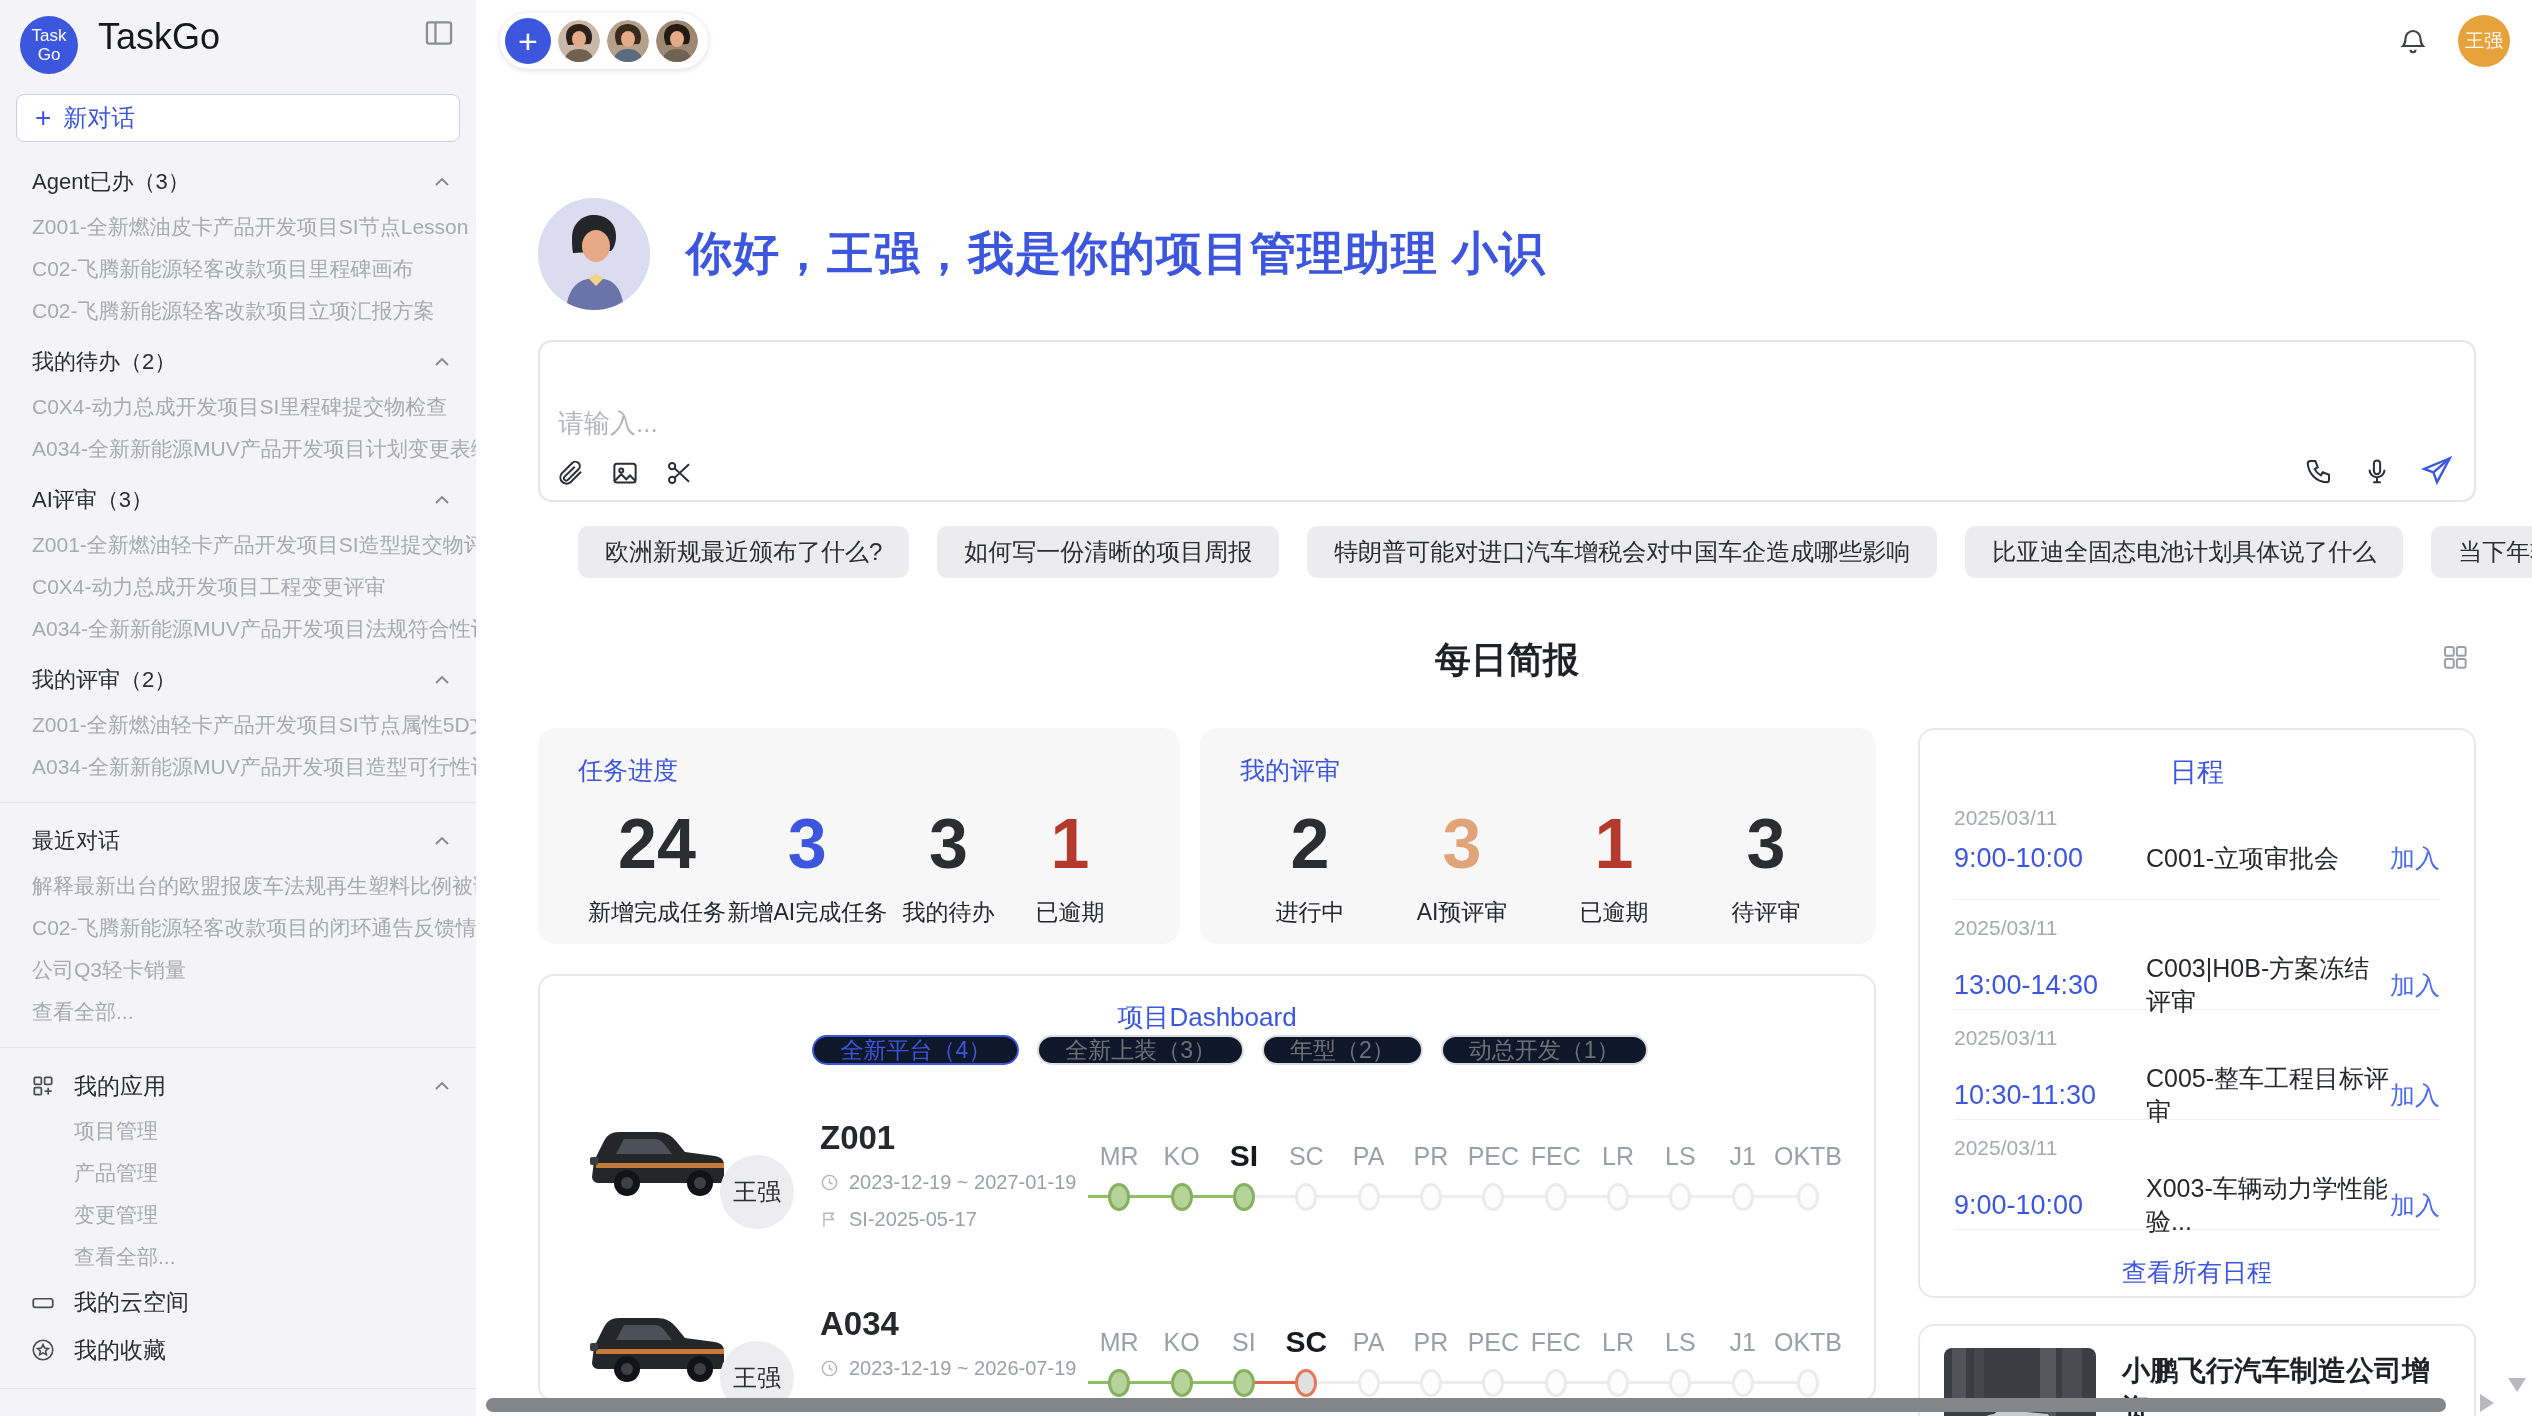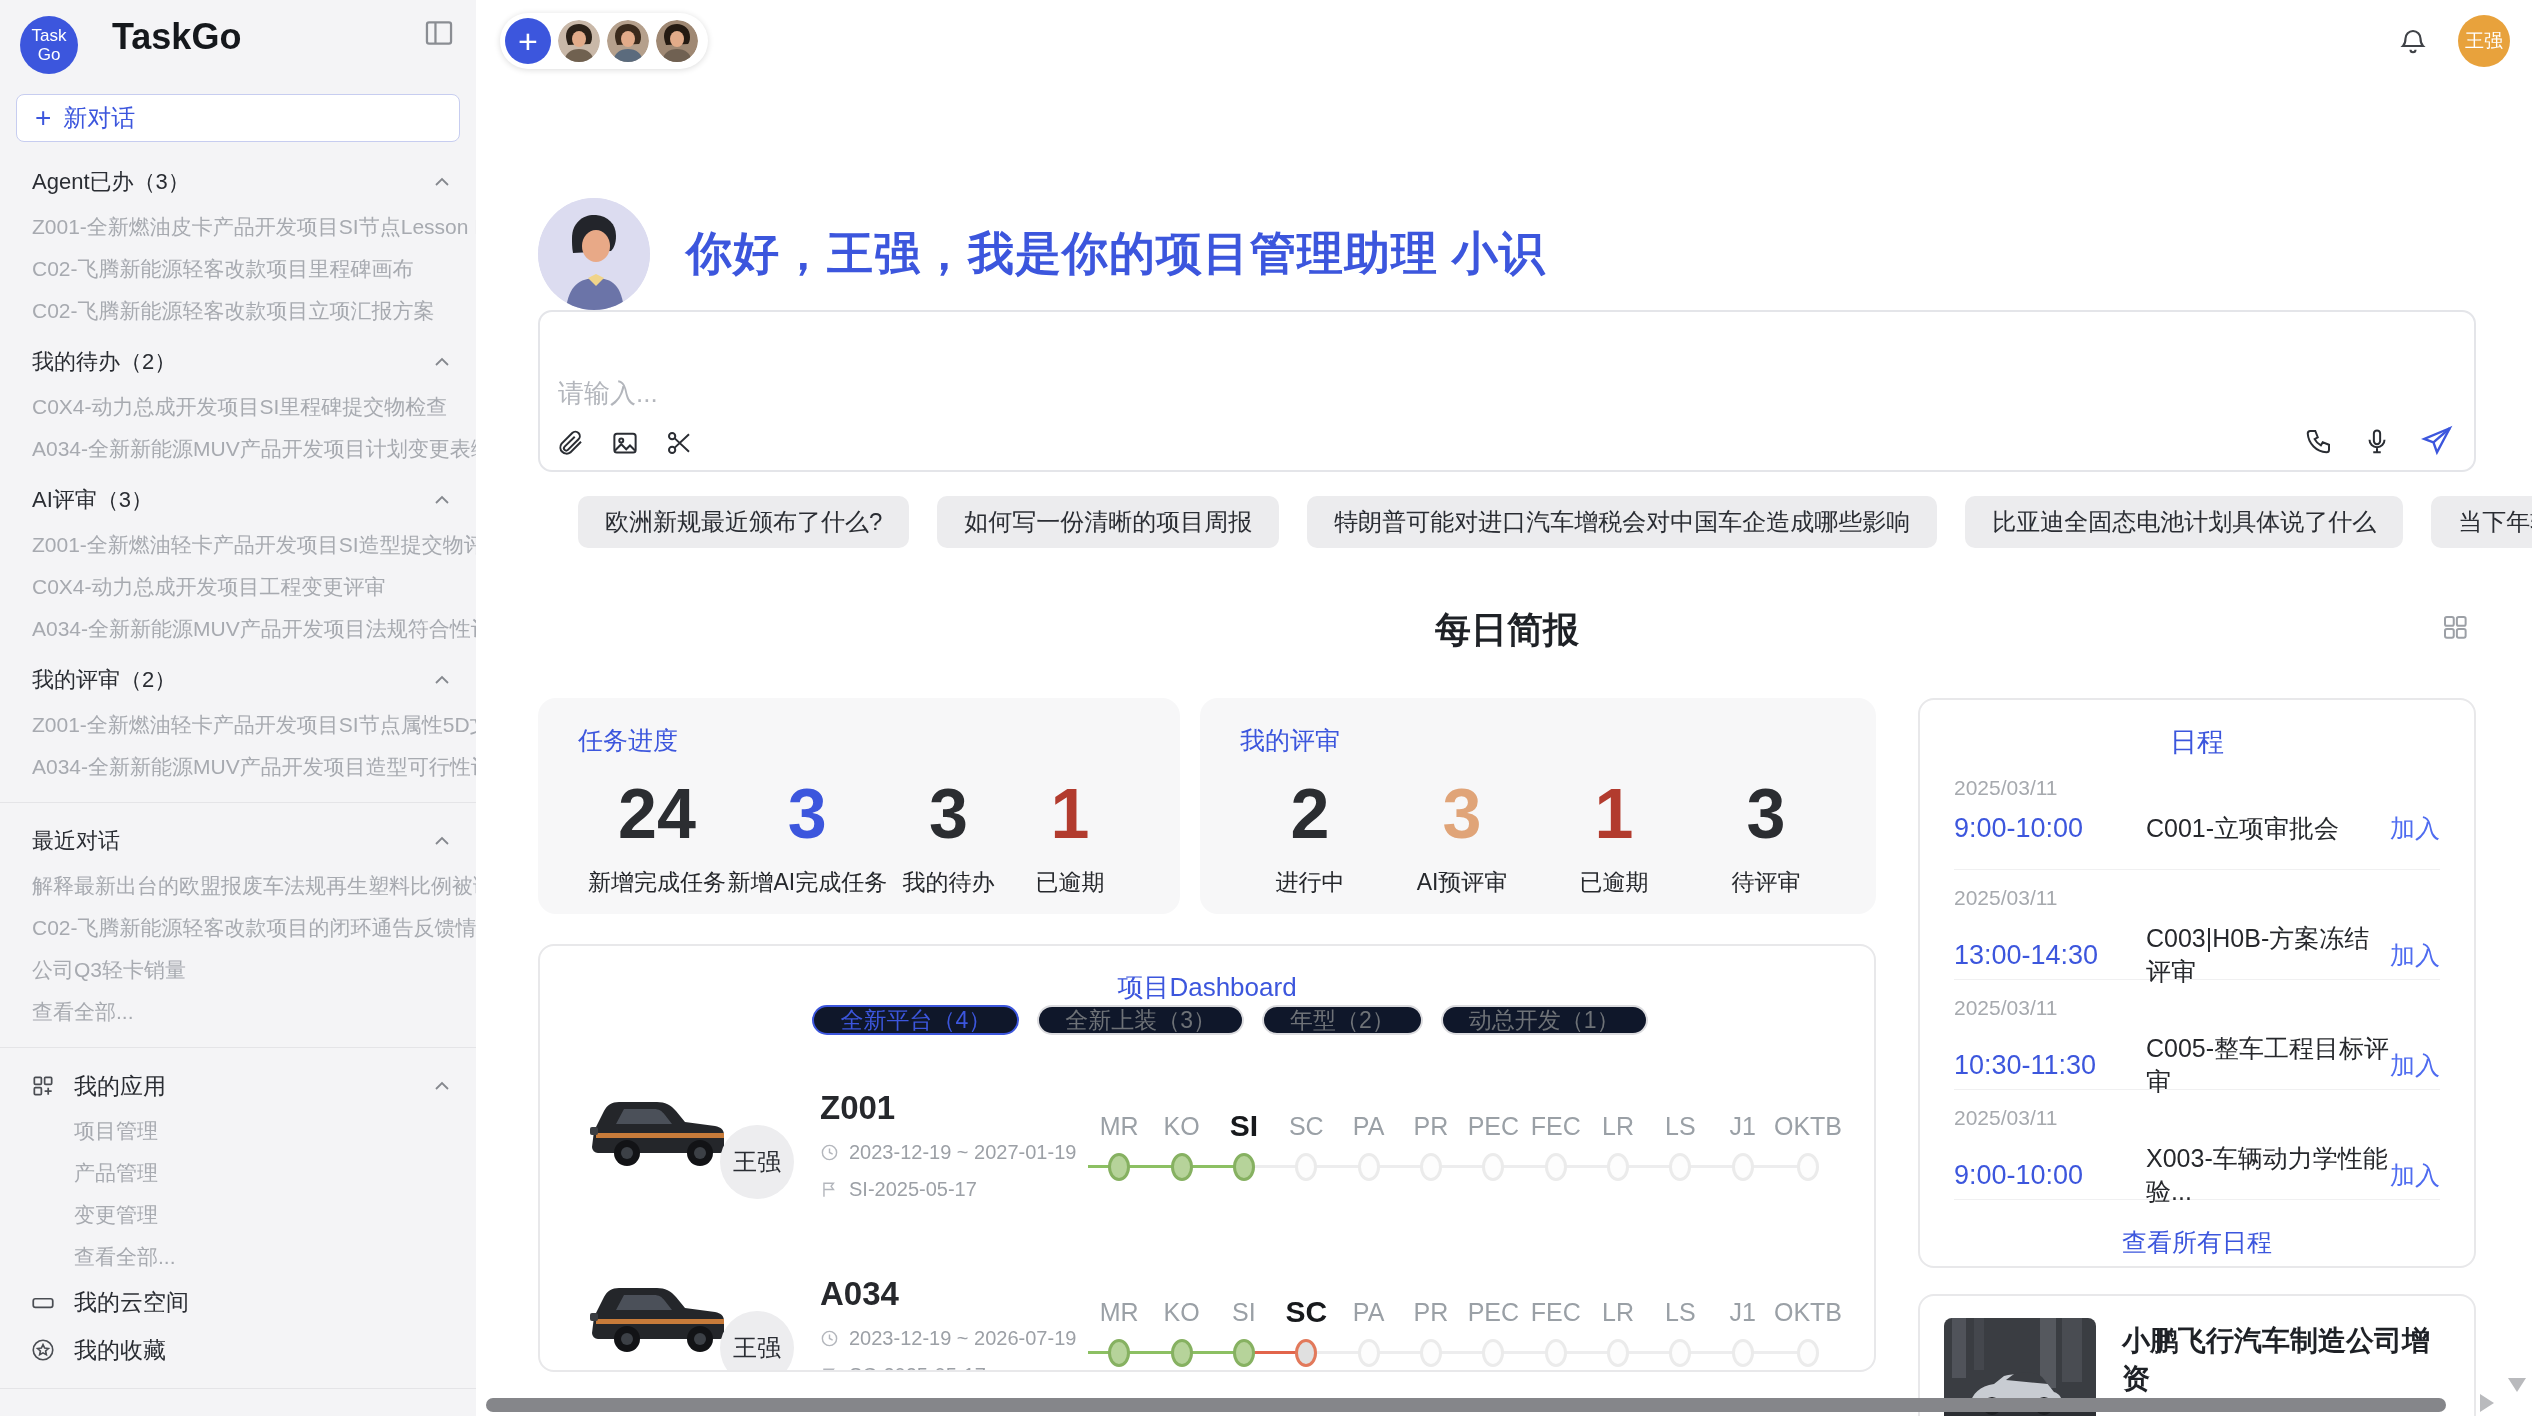--- a/index.html
+++ b/index.html
@@ -6,21 +6,21 @@
   html,body { width:2532px; height:1416px; overflow:hidden; background:#fff;
     font-family:"Liberation Sans","DejaVu Sans",sans-serif; color:#26282c; }
   .app { display:flex; width:100%; height:100%; position:relative; }
 
   
   .sidebar { width:476px; flex:0 0 476px; background:#f4f4f6; height:100%; overflow:hidden; position:relative; }
   .sb-header { display:flex; padding:16px 20px 6px 20px; }
   .logo { width:58px; height:58px; border-radius:50%; background:#3c56dd; color:#fff;
     display:flex; flex-direction:column; align-items:center; justify-content:center;
     font-size:17px; line-height:19px; font-weight:500; }
-  .app-title { font-size:36px; font-weight:700; color:#15181c; margin-left:34px; }
+  .app-title { font-size:36px; font-weight:400; color:#15181c; margin-left:20px; }
   .panel-icon { margin-left:auto; color:#8a8d93; display:flex; cursor:pointer; }
   .new-chat { margin:14px 16px 0 16px; height:48px; width:444px; background:#fff;
     border:1px solid #c7cdf0; border-radius:8px; display:flex; align-items:center;
     padding-left:18px; gap:12px; color:#3c56dd; font-size:24px; cursor:pointer; }
   .new-chat .plus { font-size:28px; line-height:28px; font-weight:400; }
   .sb-scroll { padding:10px 0 0 0; }
   .sb-sec-header { display:flex; align-items:center; padding:0 22px 0 32px; height:48px; margin-top:6px;
     font-size:22px; color:#2a2d33; cursor:pointer; }
   .sb-sec-header .chev { margin-left:auto; color:#85888e; display:flex; }
   .sb-item { height:42px; line-height:42px; padding:0 10px 0 32px; font-size:21px; color:#a7aab0;
@@ -43,21 +43,21 @@
   .bell { color:#3f4247; display:flex; cursor:pointer; }
   .user-badge { width:52px; height:52px; border-radius:50%; background:#e8a23c; color:#fff;
     display:flex; align-items:center; justify-content:center; font-size:19px; cursor:pointer; }
 
   .content { margin-left:62px; width:1938px; }
 
   .greeting { display:flex; align-items:center; gap:36px; margin-top:126px; }
   .g-avatar { width:112px; height:112px; border-radius:50%; overflow:hidden; background:#dcdcf0; flex:0 0 112px; }
   .g-text { font-size:46px; font-weight:700; color:#3c56dd; letter-spacing:1px; }
 
-  .composer { height:162px; border:2px solid #e4e5e9; border-radius:14px; position:relative; background:#fff; }
+  .composer { margin-top:30px; height:162px; border:2px solid #e4e5e9; border-radius:14px; position:relative; background:#fff; }
   .composer .ph { position:absolute; left:18px; top:64px; font-size:26px; color:#b3b6bc; }
   .c-icons-left { position:absolute; left:16px; bottom:12px; display:flex; gap:24px; color:#2a2d33; }
   .c-icons-right { position:absolute; right:20px; bottom:12px; display:flex; gap:28px; align-items:center; color:#2a2d33; }
   .c-icons-left svg, .c-icons-right svg { cursor:pointer; }
 
   .chips { margin-top:24px; display:flex; gap:28px;padding-left:40px; }
   .chip { height:52px; background:#ececee; border-radius:10px; display:flex; align-items:center;
     padding:0 27px; font-size:24px; color:#2a2d33; white-space:nowrap; cursor:pointer; }
 
   .brief-header { margin-top:58px; position:relative; height:44px; }

